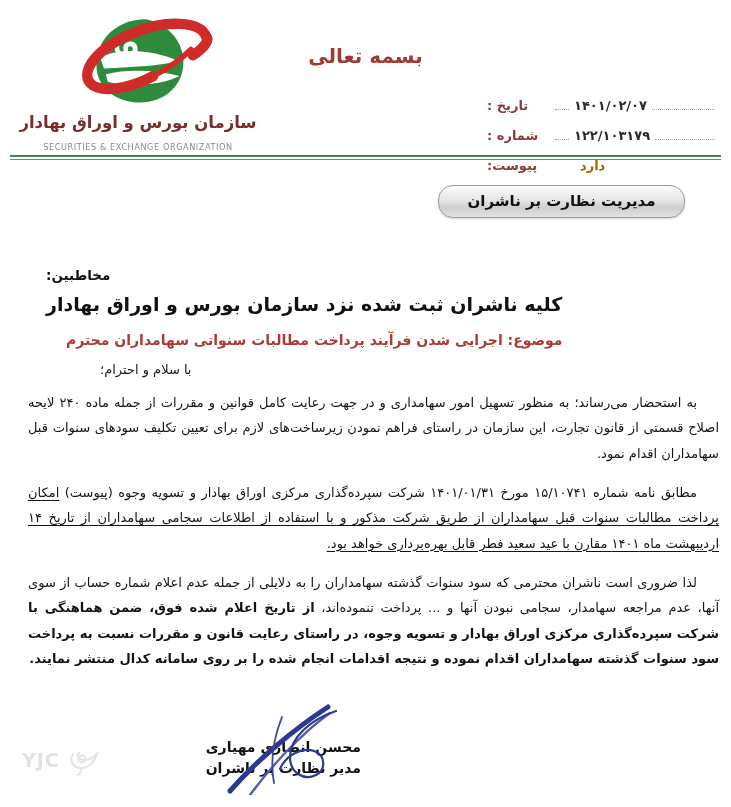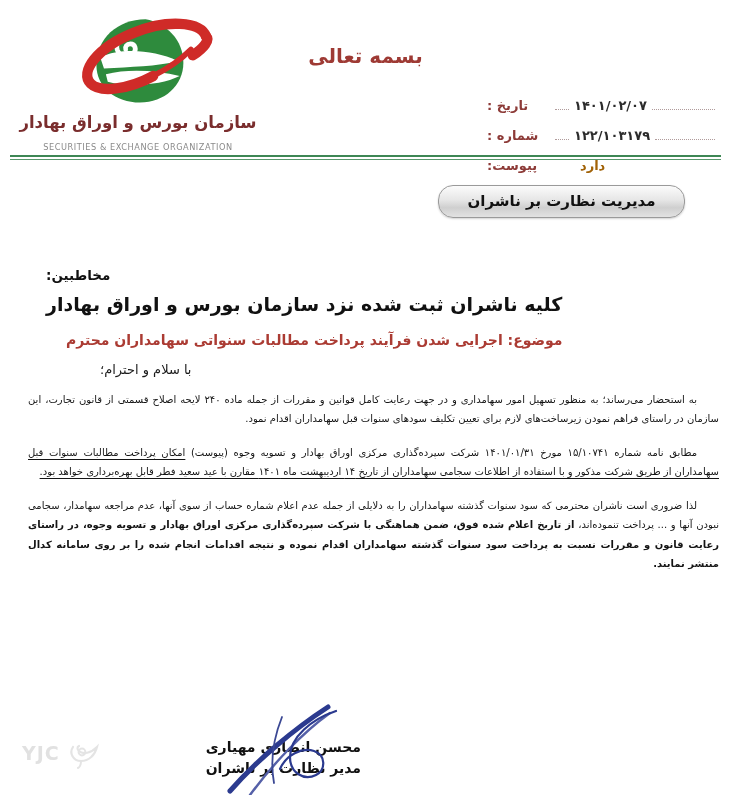--- a/index.html
+++ b/index.html
@@ -183,21 +183,21 @@
   .salutation {
     margin-top: 14px;
     font-size: 13px;
     color: #1a1a1a;
     text-align: left;
     padding-left: 72px;
   }
 
   .para {
     margin-top: 13px;
-    font-size: 10px;
+    font-size: 13px;
     color: #141414;
     line-height: 1.95;
     text-align: justify;
     text-justify: inter-word;
     text-indent: 22px;
   }
   .para.tight { margin-top: 14px; }
   .para .u {
     text-decoration: underline;
     text-underline-offset: 3px;
@@ -240,21 +240,21 @@
     right: 355px;
     bottom: -4px;
     width: 160px;
     height: 92px;
     pointer-events: none;
   }
 
   .watermark {
     position: absolute;
     left: 22px;
-    bottom: 22px;
+    bottom: 15px;
     display: flex;
     align-items: center;
     gap: 7px;
     opacity: 0.55;
     justify-content: center;
   }
   .wm-text {
     font-size: 19px;
     font-weight: bold;
     color: #c9c9c9;

